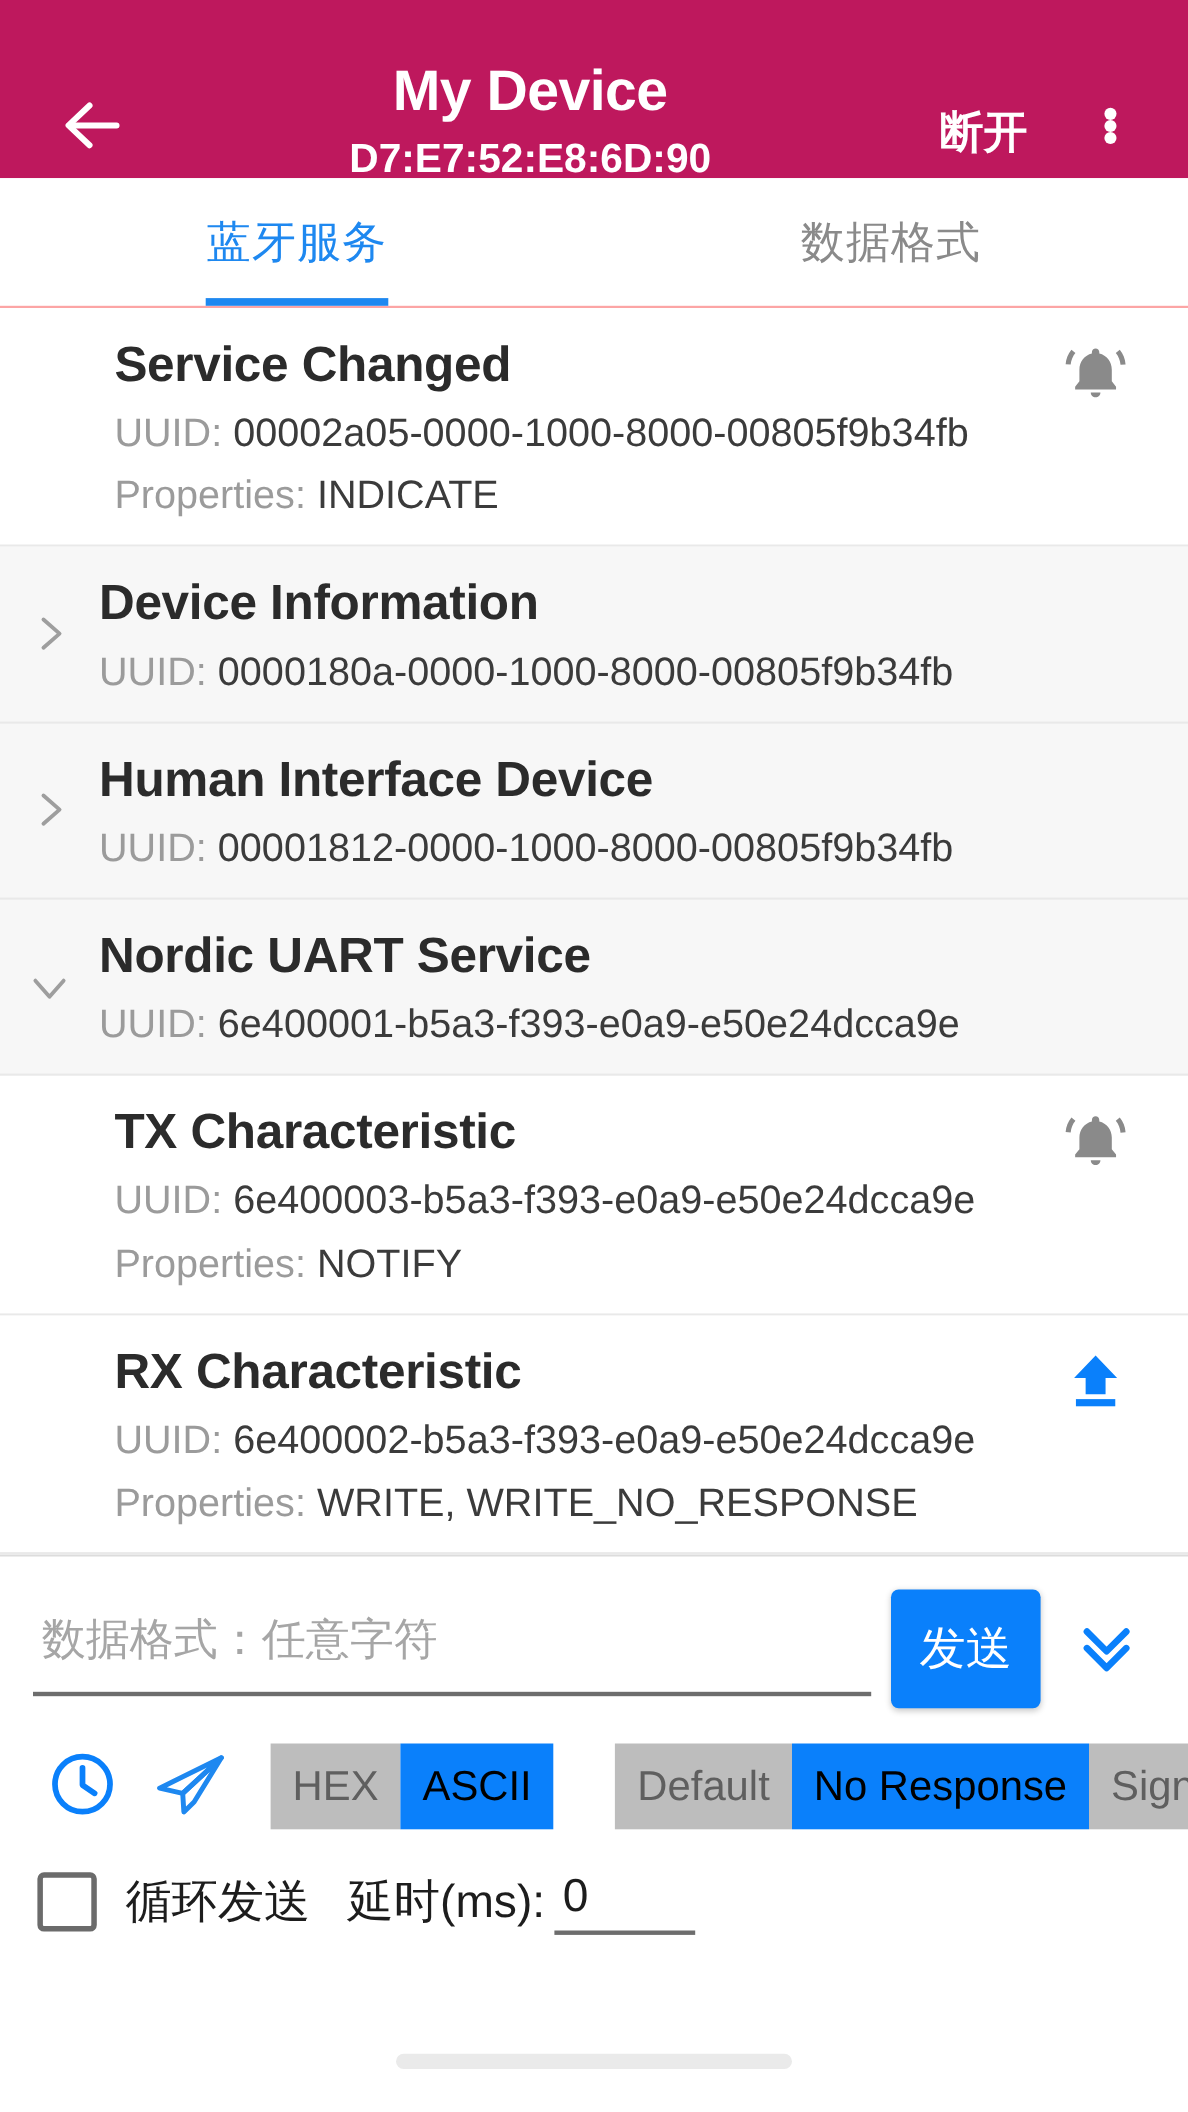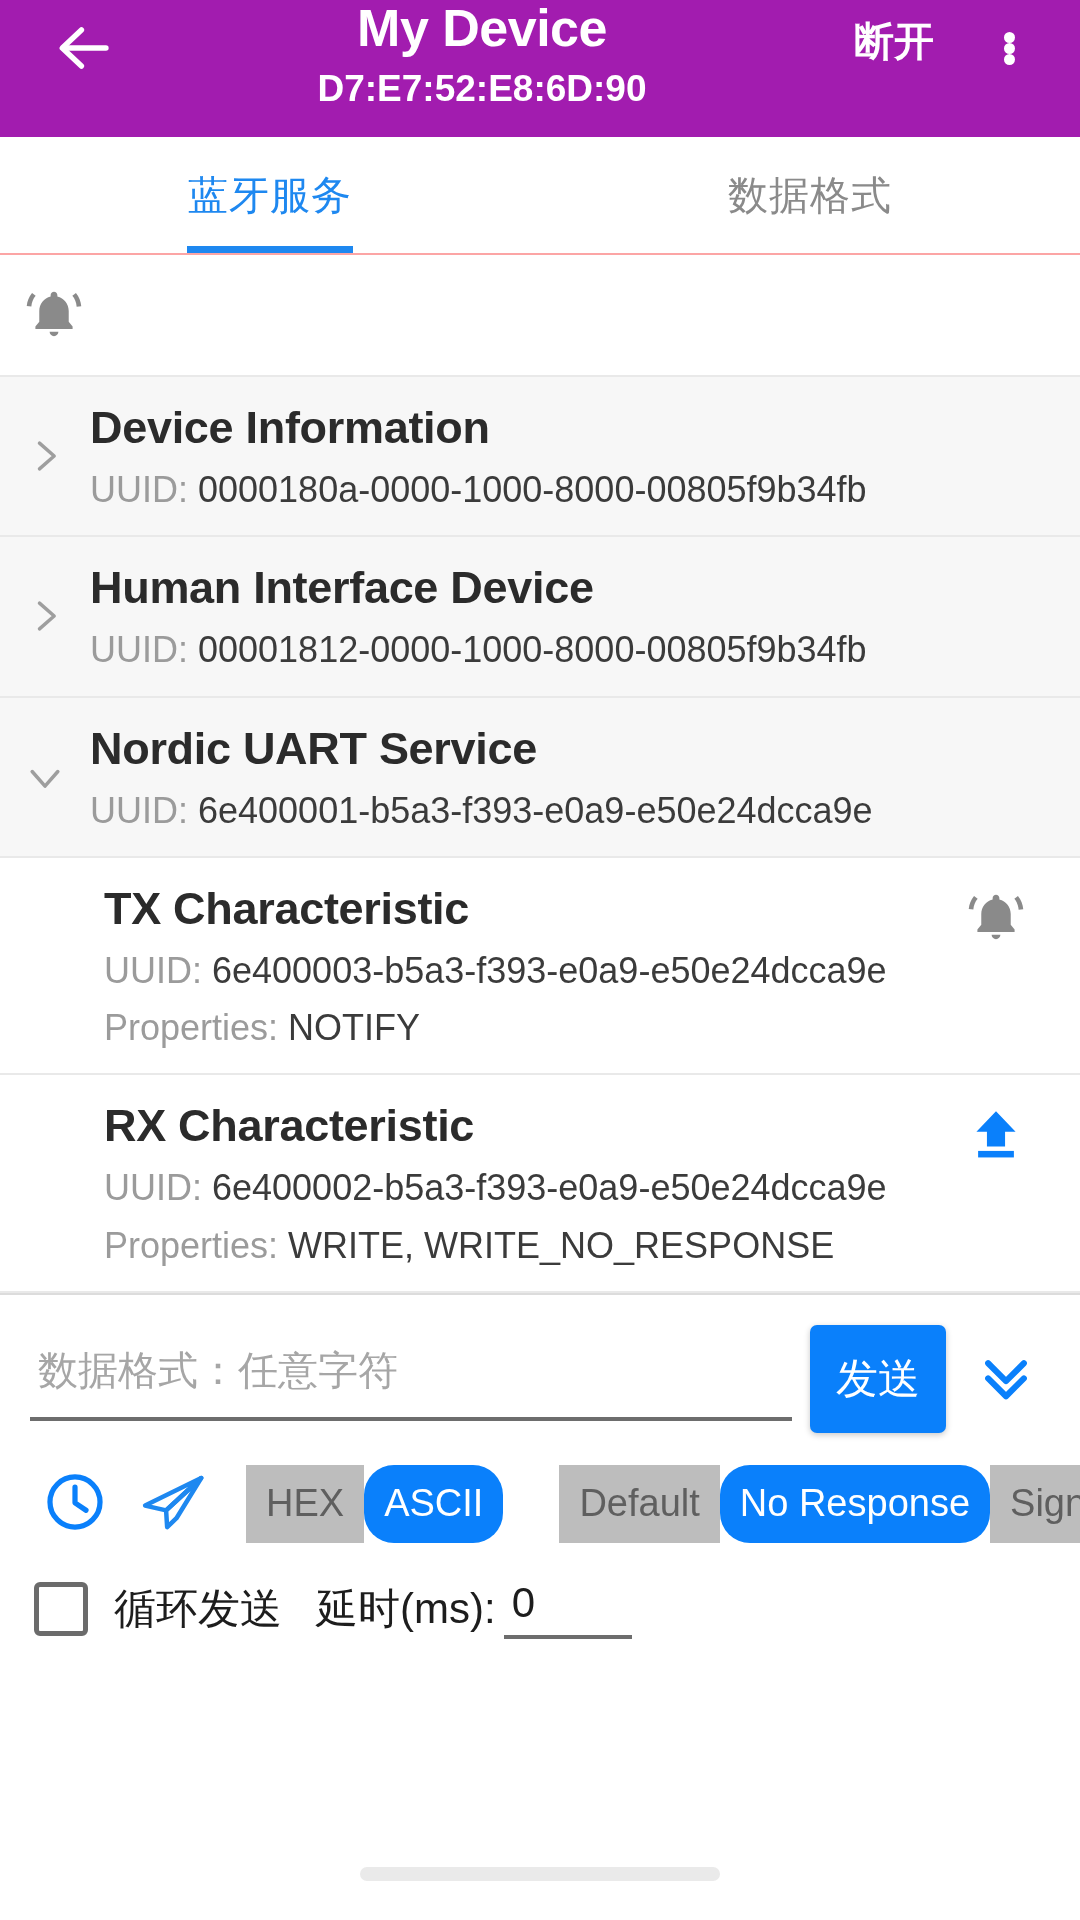--- a/index.html
+++ b/index.html
@@ -12,24 +12,24 @@
     height: 1920px;
     font-family: "Liberation Sans", "DejaVu Sans", sans-serif;
     overflow: hidden;
     position: relative;
     color: #333333;
     -webkit-font-smoothing: antialiased;
   }
 
   
   .appbar {
-    background: #a21caf;
-    height: 137px;
-    display: flex;
-    align-items: flex-start;
+    background: #be185d;
+    height: 162px;
+    display: flex;
+    align-items: flex-end;
     padding: 0 28px 0 36px;
     box-sizing: border-box;
     position: relative;
   }
   .back-btn {
     width: 96px;
     height: 96px;
     display: flex;
     align-items: center;
     justify-content: center;
@@ -260,22 +260,21 @@
     justify-content: center;
     background: #BDBDBD;
     color: #5f5f5f;
     font-size: 38px;
     padding: 0 20px;
     box-sizing: border-box;
     white-space: nowrap;
   }
   .seg.on {
     background: #0A80FB;
-    color: #ffffff;
-    border-radius: 30px;
+    color: #000000;
   }
 
   
   .looprow {
     display: flex;
     align-items: center;
     padding: 26px 0 0 34px;
     box-sizing: border-box;
   }
   .checkbox {
@@ -366,20 +365,31 @@
     <span>蓝牙服务</span>
   </div>
   <div class="tab">
     <span>数据格式</span>
   </div>
 </div>
 
 <div class="list">
 
   <div class="row characteristic char-top">
+    <div class="row-body">
+      <div class="row-title">Service Changed</div>
+      <div class="row-line">
+        <span>UUID:</span>
+        <span class="val">00002a05-0000-1000-8000-00805f9b34fb</span>
+      </div>
+      <div class="row-line">
+        <span>Properties:</span>
+        <span class="val">INDICATE</span>
+      </div>
+    </div>
     <div class="row-action">
       <span>
         <svg width="62" height="62" viewBox="0 0 24 24" fill="#8a8a8a">
           <path d="M12 2.6c-.72 0-1.3.58-1.3 1.3v.54C8.1 5.04 6.3 7.35 6.3 10.1v4.1l-1.5 1.9v.95h14.4v-.95l-1.5-1.9v-4.1c0-2.75-1.8-5.06-4.4-5.66V3.9c0-.72-.58-1.3-1.3-1.3z"></path>
           <path d="M10.3 18.1h3.4c0 .94-.76 1.7-1.7 1.7s-1.7-.76-1.7-1.7z"></path>
           <path d="M4.9 4.2 3.5 3.1C2.3 4.55 1.6 6.3 1.45 8.15l1.78.15C3.36 6.75 3.94 5.35 4.9 4.2z"></path>
           <path d="M20.5 3.1l-1.4 1.1c.96 1.15 1.54 2.55 1.67 4.2l1.78-.15C22.4 6.3 21.7 4.55 20.5 3.1z"></path>
         </svg>
       </span>
     </div>

